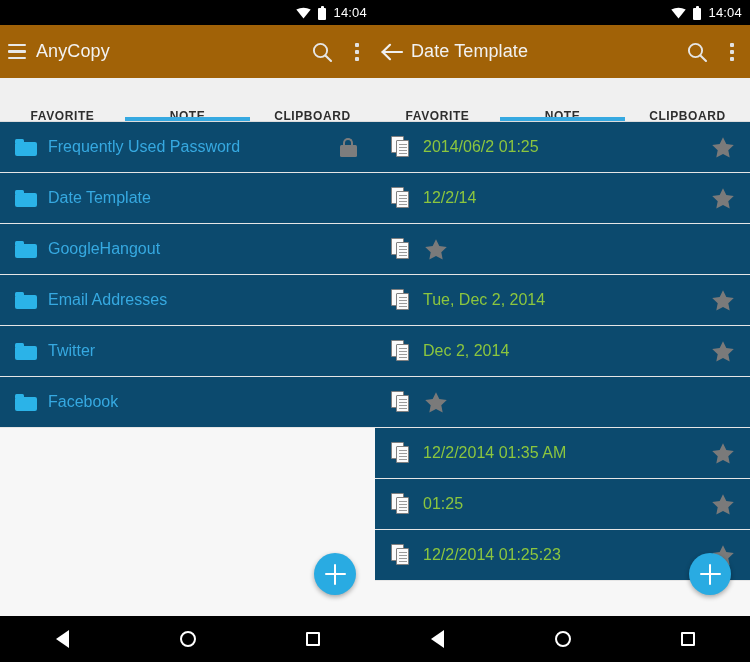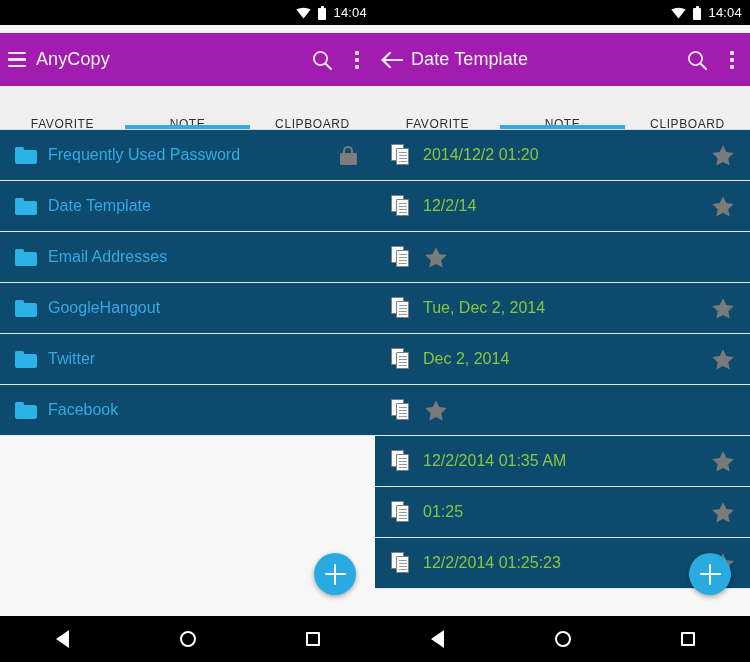--- a/index.html
+++ b/index.html
@@ -36,24 +36,23 @@
     position: absolute; left: 2.5px; top: 0; width: 3px; height: 2.5px;
     background: #fff; border-radius: 1px 1px 0 0;
   }
   .clock {
     color: #fff; font-size: 13px; letter-spacing: .2px;
     font-family: "Liberation Sans", sans-serif;
   }
 
   
   .appbar {
-    height: 53px; background: #a21caf; flex: 0 0 53px;
+    height: 53px; background: #a16207; flex: 0 0 53px;
     display: flex; align-items: center; padding: 0 10px 0 4px;
     position: relative;
-    margin-top: 8px;
   }
   .appbar .nav-ico {
     width: 26px; height: 26px; display: flex; align-items: center;
     justify-content: center; flex: 0 0 26px; margin-right: 6px;
   }
   .hamburger { width: 18px; }
   .hamburger span {
     display: block; height: 2.5px; background: #e8e8e8;
     margin-bottom: 4px; border-radius: 1px;
   }
@@ -75,21 +74,21 @@
   }
 
   
   .tabs {
     height: 44px; flex: 0 0 44px; background: #f0f0f0;
     display: flex; position: relative;
     border-bottom: 1px solid #dcdcdc;
   }
   .tab {
     flex: 1 1 0; display: flex; align-items: center; justify-content: center;
-    position: relative; font-size: 12px; font-weight: normal;
+    position: relative; font-size: 12px; font-weight: bold;
     letter-spacing: .6px; color: #2e2e2e; margin-top: 32px;
   }
   .tab + .tab::before {
     content: ""; position: absolute; left: 0; top: 8px; bottom: 12px;
     width: 1px; background: #d2d2d2;
   }
   .tab.active::after {
     content: ""; position: absolute; left: 0; right: 0; bottom: 0;
     height: 4px; background: #36a9e1;
   }
@@ -266,32 +265,32 @@
         <span class="trail"></span>
       </div>
 
       <div class="row folder">
         <span class="lead">
           <span class="folder-ico">
               <i class="tab-top"></i>
               <i class="body"></i>
             </span>
         </span>
-        <span class="label">Email Addresses</span>
+        <span class="label">GoogleHangout</span>
         <span class="trail"></span>
       </div>
 
       <div class="row folder">
         <span class="lead">
           <span class="folder-ico">
               <i class="tab-top"></i>
               <i class="body"></i>
             </span>
         </span>
-        <span class="label">GoogleHangout</span>
+        <span class="label">Email Addresses</span>
         <span class="trail"></span>
       </div>
 
       <div class="row folder">
         <span class="lead">
           <span class="folder-ico">
               <i class="tab-top"></i>
               <i class="body"></i>
             </span>
         </span>
@@ -383,21 +382,21 @@
               <i class="back"></i>
               <i class="front"></i>
               <span class="lines">
                 <i></i>
                 <i></i>
                 <i></i>
                 <i></i>
               </span>
             </span>
           </span>
-          <span class="label">2014/12/2 01:20</span>
+          <span class="label">2014/06/2 01:25</span>
           <span class="trail">
             <svg class="star-ico" viewBox="0 0 24 23">
               <path d="M12 1.2 L15.3 8 L22.8 9 L17.3 14.2 L18.7 21.6 L12 18 L5.3 21.6 L6.7 14.2 L1.2 9 L8.7 8 Z" fill="#7a7a7a"></path>
             </svg>
           </span>
         </div>
         <div class="row note">
           <span class="lead">
             <span class="doc-ico">
               <i class="back"></i>

